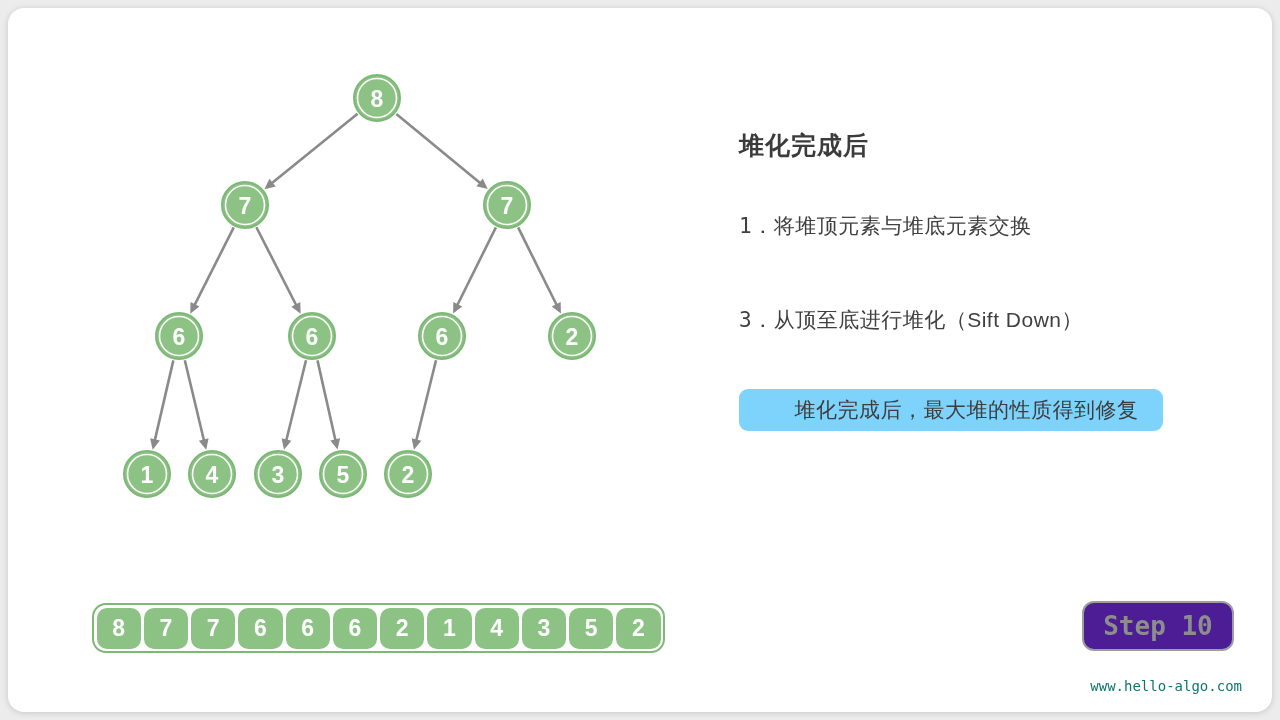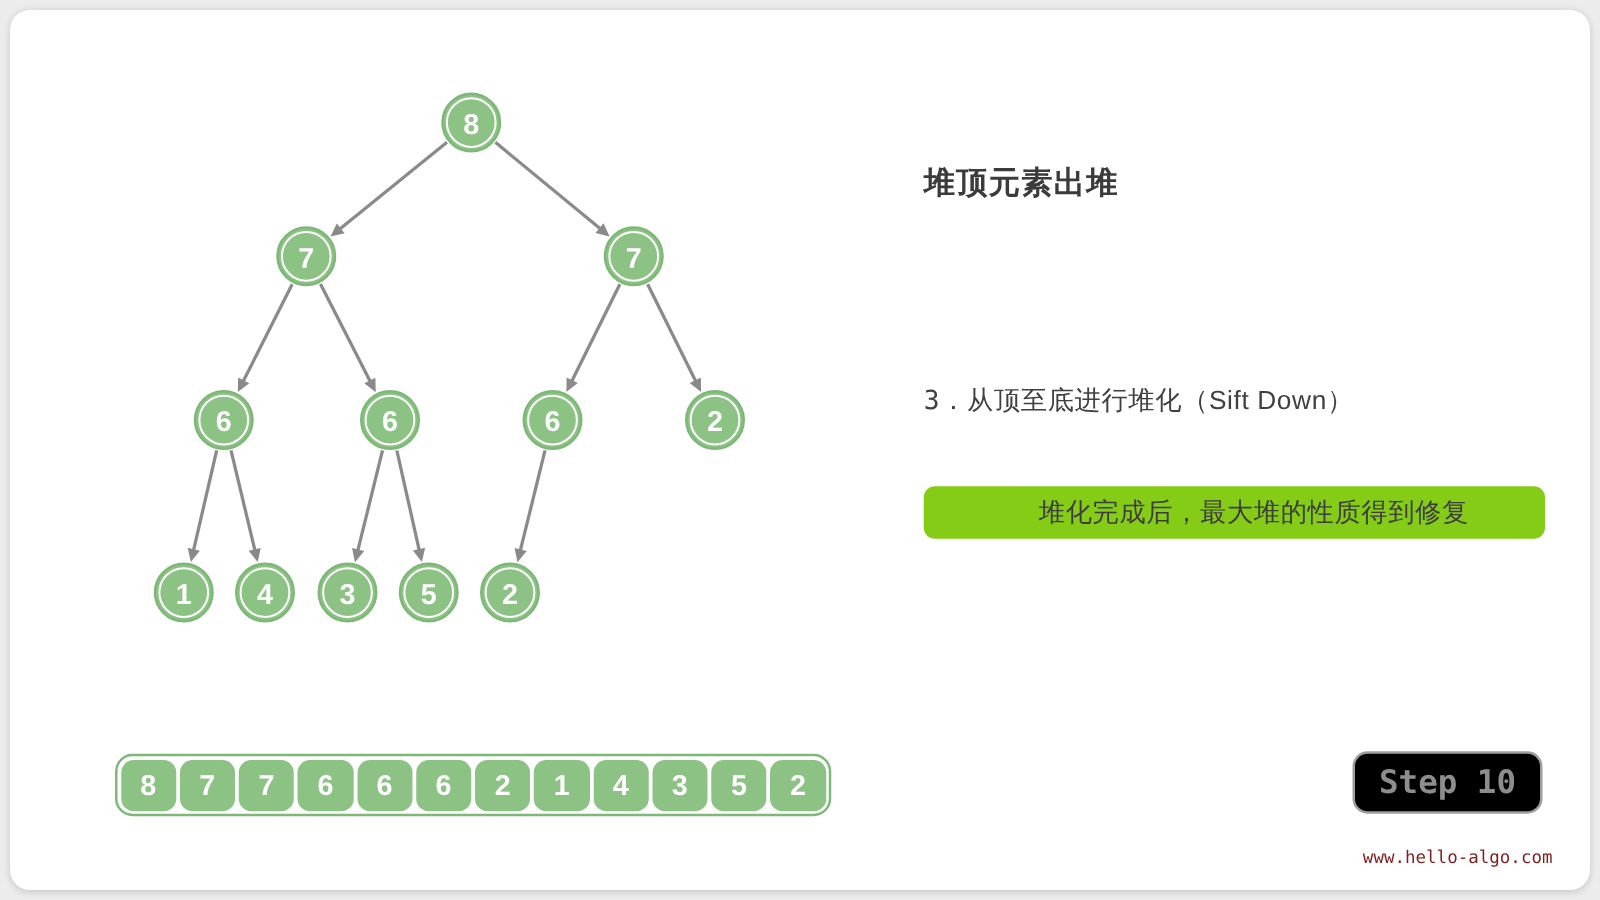--- a/index.html
+++ b/index.html
@@ -13,40 +13,40 @@
 
   .heading { position:absolute; left:731px; top:121px; font-size:25px;
              font-weight:bold; color:#3b3b3b; letter-spacing:1px; }
   .step-item { position:absolute; left:731px; font-size:21px; color:#404040;
                white-space:nowrap; letter-spacing:0.5px; }
   .step-item .num { font-family:"DejaVu Sans Mono",monospace; }
   .step-item-1 { top:204px; }
   .step-item-2 { top:259px; }
   .step-item-3 { top:298px; }
 
-  .note { position:absolute; left:731px; top:381px; width:497px; height:42px;
-          background:#84cc16; border-radius:9px; color:#3d3d3d; font-size:21px;
+  .note { position:absolute; left:731px; top:381px; width:424px; height:42px;
+          background:#7dd3fc; border-radius:9px; color:#3d3d3d; font-size:21px;
           display:flex; align-items:center; justify-content:center;
           white-space:nowrap; letter-spacing:0.5px;padding-left:31px; }
 
   .heap-array { position:absolute; left:84px; top:595px; width:573px; height:50px;
                 border:2.5px solid #7db877; border-radius:14px; background:#ffffff;
                 display:flex; gap:3px; padding:2.5px; }
   .array-cell { flex:1; background:#8dc285; border-radius:10px; color:#ffffff;
                 font-size:23px; font-weight:bold;
                 display:flex; align-items:center; justify-content:center; }
 
   .step-badge { position:absolute; left:1074px; top:593px; width:152px; height:50px;
-                border:2px solid #9e9e9e; border-radius:12px; background:#000000;
+                border:2px solid #9e9e9e; border-radius:12px; background:#4c1d95;
                 color:#8d8d8d; font-family:"DejaVu Sans Mono",monospace;
                 font-size:26px; font-weight:bold;
                 display:flex; align-items:center; justify-content:center; }
 
   .watermark { position:absolute; right:30px; top:670px; font-size:14px;
-               font-family:"DejaVu Sans Mono",monospace; color:#7f1d1d; }
+               font-family:"DejaVu Sans Mono",monospace; color:#0f766e; }
 </style>
 </head>
 <body>
 
 <div class="card">
 
   <svg class="tree" id="tree-svg" width="720" height="560" viewBox="0 0 720 560">
       <defs>
         <marker id="arrow" viewBox="0 0 12 12" refX="2" refY="6" markerWidth="12" markerHeight="12" markerUnits="userSpaceOnUse" orient="auto">
           <path d="M0.5,1 L11,6 L0.5,11 Z" fill="#8a8a8a"></path>
@@ -118,22 +118,25 @@
         <circle cx="335" cy="466" r="19.5" fill="none" stroke="#ffffff" stroke-width="1.6"></circle>
         <text x="335" y="467" fill="#ffffff" font-size="23" font-weight="bold" text-anchor="middle" dominant-baseline="central" font-family="&quot;Liberation Sans&quot;,&quot;DejaVu Sans&quot;,sans-serif">5</text>
       </g>
       <g>
         <circle cx="400" cy="466" r="23" fill="#8dc285" stroke="#7db877" stroke-width="2"></circle>
         <circle cx="400" cy="466" r="19.5" fill="none" stroke="#ffffff" stroke-width="1.6"></circle>
         <text x="400" y="467" fill="#ffffff" font-size="23" font-weight="bold" text-anchor="middle" dominant-baseline="central" font-family="&quot;Liberation Sans&quot;,&quot;DejaVu Sans&quot;,sans-serif">2</text>
       </g>
     </svg>
 
-  <div class="heading">堆顶元素出堆</div>
+  <div class="heading">堆化完成后</div>
 
+  <div class="step-item step-item-1">
+    <span class="num">1．</span><span>将堆顶元素与堆底元素交换</span>
+  </div>
   <div class="step-item step-item-3">
     <span class="num">3．</span><span>从顶至底进行堆化（Sift Down）</span>
   </div>
 
   <div class="note">堆化完成后，最大堆的性质得到修复</div>
 
   <div class="heap-array" id="heap-array">
       <div class="array-cell">8</div>
       <div class="array-cell">7</div>
       <div class="array-cell">7</div>

